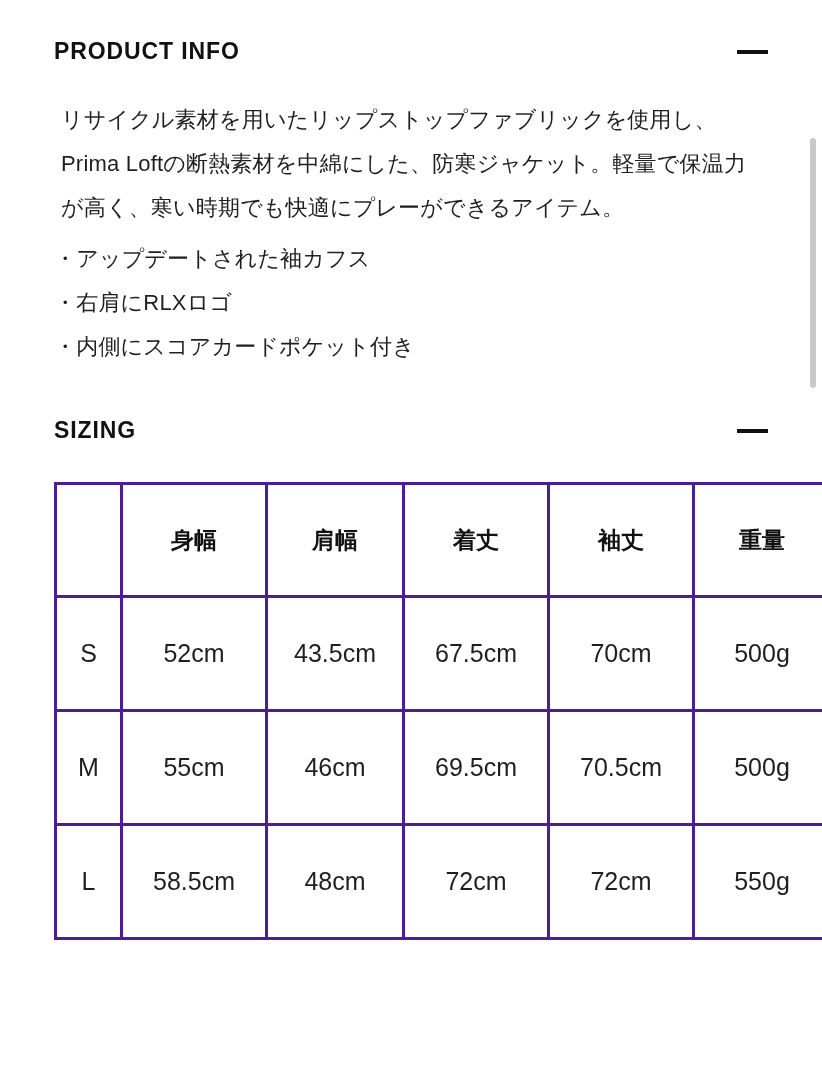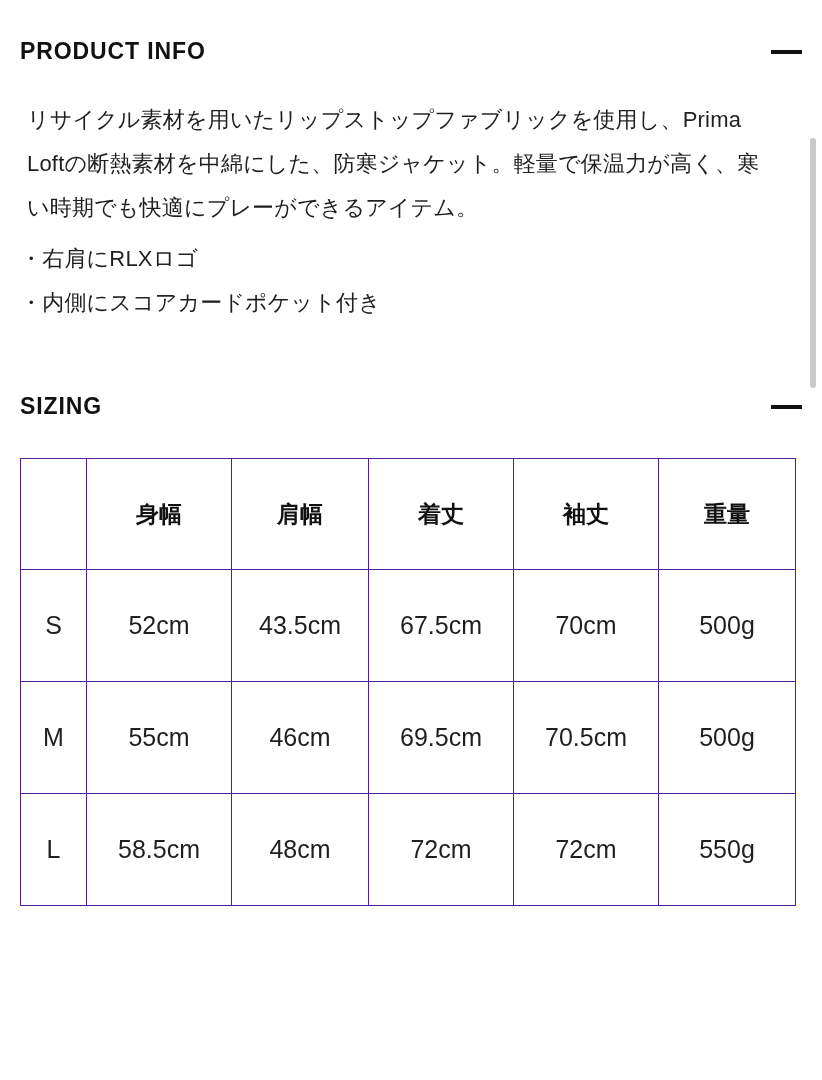--- a/index.html
+++ b/index.html
@@ -13,21 +13,21 @@
     font-family: "Liberation Sans", sans-serif;
     color: #1a1a1a;
     overflow: hidden;
     position: relative;
   }
   .page {
     position: relative;
     width: 822px;
     height: 853px;
     box-sizing: border-box;
-    padding: 0 20px;
+    padding: 0 54px;
   }
 
   
   .section-header {
     display: flex;
     align-items: center;
     justify-content: space-between;
   }
   .section-title {
     font-size: 23px;
@@ -64,32 +64,32 @@
   }
   .desc-para {
     margin: 7px;
   }
   .bullet-line {
     margin: 0;
   }
 
   
   #sizing-header {
-    margin-top: 68px;
+    margin-top: 48px;
   }
 
   table.sizing-table {
     margin-top: 38px;
     border-collapse: collapse;
     width: 753px;
     table-layout: fixed;
   }
   table.sizing-table td,
   table.sizing-table th {
-    border: 1px solid #4c1d95;
+    border: 3px solid #4c1d95;
     text-align: center;
     vertical-align: middle;
     font-weight: normal;
     color: #1f1f1f;
   }
   table.sizing-table thead th {
     height: 108px;
     font-size: 23px;
     font-weight: bold;
     color: #111111;
@@ -128,20 +128,21 @@
 
   <div class="section-header" id="product-info-header">
     <div class="section-title">PRODUCT INFO</div>
     <div class="collapse-toggle">
       <span class="bar"></span>
     </div>
   </div>
 
   <div class="description">
     <p class="desc-para">リサイクル素材を用いたリップストップファブリックを使用し、Prima Loftの断熱素材を中綿にした、防寒ジャケット。軽量で保温力が高く、寒い時期でも快適にプレーができるアイテム。</p>
+    <p class="bullet-line">・アップデートされた袖カフス</p>
     <p class="bullet-line">・右肩にRLXロゴ</p>
     <p class="bullet-line">・内側にスコアカードポケット付き</p>
   </div>
 
   <div class="section-header" id="sizing-header">
     <div class="section-title">SIZING</div>
     <div class="collapse-toggle">
       <span class="bar"></span>
     </div>
   </div>

